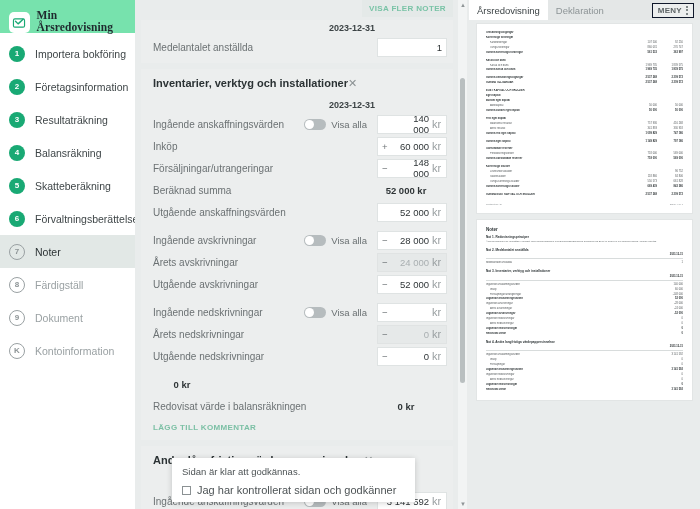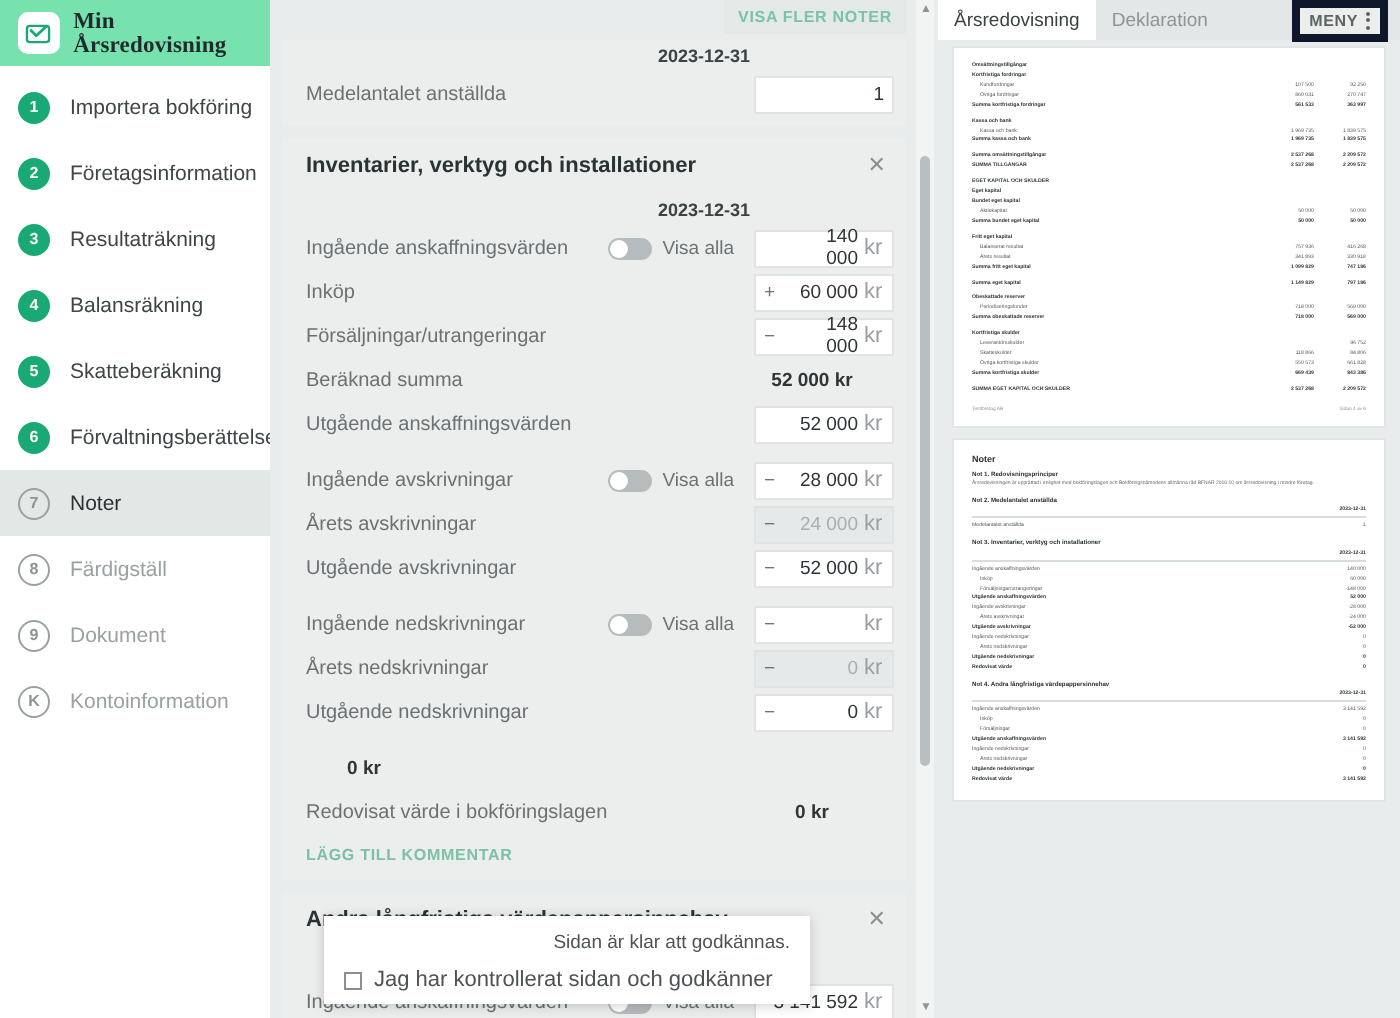--- a/index.html
+++ b/index.html
@@ -8,21 +8,21 @@
     font-family: "Liberation Sans", sans-serif;
     font-size: 11px;
     color: #555b5e;
     background: #e9ecec;
   }
   .app { position:relative; width:700px; height:509px; display:flex; }
 
   
   .sidebar { width:135px; height:509px; background:#ffffff; flex:0 0 135px; position:relative; }
   .brand {
-    height:33px; background:#77e2ad; display:flex; align-items:center; padding-left:9px; gap:7px;
+    height:33px; background:#77e2ad; display:flex; align-items:flex-end; padding-left:9px; gap:7px;
   }
   .brand-logo {
     width:21px; height:21px; background:#ffffff; border-radius:5px;
     display:flex; align-items:center; justify-content:center;
   }
   .brand-title { font-size:11.5px; font-weight:bold; color:#1f2a2e; letter-spacing:.1px; font-family:"Liberation Serif", serif; }
   .nav { padding-top:4px; }
   .nav-item {
     display:flex; align-items:center; gap:10px; height:33px; padding-left:9px;
     cursor:pointer;
@@ -65,21 +65,21 @@
     width:70px; height:19px; background:#ffffff; border:1px solid #dfe3e3;
     display:flex; align-items:center; justify-content:flex-end; gap:3px; padding:0 4px;
     font-size:9.5px; color:#2f3537; flex:0 0 70px; cursor:text;
   }
   .val-field.disabled { background:#e6e9e9; border-color:#e0e3e3; color:#a9afb1; }
   .sign { width:10px; text-align:left; font-size:9.5px; color:#6e7476; flex:0 0 10px; }
   .num { flex:1; text-align:right; font-size:9.5px; }
   .unit { font-size:11px; color:#9aa0a2; width:10px; flex:0 0 10px; }
   .plain-total { width:70px; flex:0 0 70px; text-align:center; font-size:9.5px; font-weight:bold; color:#2f3537; padding-right:12px; }
   .section-head {
-    display:flex; align-items:center; justify-content:space-between;
+    display:flex; align-items:center; justify-content:flex-start;
     padding:8px 10px 8px 12px; background:#eceeee;
   }
   .section-title { font-size:11px; font-weight:bold; color:#2b3234; }
   .icon-x { font-size:11px; color:#8b9193; cursor:pointer; line-height:1; }
   .comment-link { font-size:8px; font-weight:bold; letter-spacing:.35px; color:#7cc0a5; padding:6px 0 8px 12px; cursor:pointer; }
   .spacer6 { height:6px; }
 
   
   .scrollbar { position:absolute; right:2px; top:0; width:9px; height:509px; background:#f2f4f4; }
   .scroll-thumb { position:absolute; left:2px; top:78px; width:5px; height:305px; background:#b9bfc0; border-radius:3px; }
@@ -87,21 +87,21 @@
 
   
   .right { flex:1; height:418px; background:#e9ecec; position:relative; }
   .tabbar { display:flex; align-items:stretch; height:20px; background:#e4e7e7; }
   .tab {
     padding:0 8px; display:flex; align-items:center; font-size:9.5px; color:#8d9496; cursor:pointer;
   }
   .tab.active { background:#ffffff; color:#3c4345; }
   .tab-right { margin-left:auto; display:flex; align-items:center; padding-right:6px; }
   .menu-btn {
-    display:flex; align-items:center; gap:4px; background:#eceeee; border:4px solid #0f172a;
+    display:flex; align-items:center; gap:4px; background:#eceeee; border:1px solid #0f172a;
     padding:2px 5px; font-size:8px; font-weight:bold; letter-spacing:.3px; color:#5d6466; cursor:pointer;
   }
   .dots { display:flex; flex-direction:column; gap:1.5px; }
   .dots span { width:2px; height:2px; background:#5d6466; border-radius:50%; display:block; }
   .doc-scroll { position:absolute; top:20px; left:0; right:0; bottom:0; overflow:hidden; padding:4px 8px 0 8px; }
   .doc-page { background:#ffffff; padding:7px 9px; margin-bottom:7px; box-shadow:0 0 0 1px #e2e5e5; }
   .doc-line { display:flex; align-items:baseline; font-size:2.6px; line-height:1.9; color:#54595b; }
   .doc-line .t { flex:1; white-space:nowrap; overflow:hidden; }
   .doc-line .c1, .doc-line .c2 { width:26px; text-align:right; flex:0 0 26px; }
   .doc-line.b .t, .doc-line.b .c1, .doc-line.b .c2 { font-weight:bold; color:#2f3537; }
@@ -109,24 +109,23 @@
   .doc-gap { height:3px; }
   .doc-hr { border-top:.4px solid #d8dcdc; margin:2px 0; }
   .doc-h1 { font-size:4.5px; font-weight:bold; color:#2b3234; margin-bottom:3px; }
   .doc-h2 { font-size:3.1px; font-weight:bold; color:#2b3234; margin:3px 0 1.5px 0; }
   .doc-p { font-size:2.5px; color:#63696b; line-height:1.8; }
   .doc-foot { display:flex; justify-content:space-between; font-size:2.4px; color:#8c9294; margin-top:5px; }
   .doc-right-date { text-align:right; font-size:2.6px; font-weight:bold; color:#2f3537; }
 
   
   .modal {
-    position:absolute; left:162px; top:458px; width:243px; height:44px;
+    position:absolute; left:172px; top:458px; width:243px; height:44px;
     background:#ffffff; box-shadow:0 1px 6px rgba(0,0,0,.18); padding:8px 10px;
     z-index:50;
-    text-align:right;
   }
   .modal-text { font-size:9.5px; color:#4d5355; margin-bottom:7px; }
   .modal-check { display:flex; align-items:center; gap:6px; cursor:pointer; }
   .checkbox { width:9px; height:9px; border:1px solid #8b9193; background:#fff; flex:0 0 9px; }
   .modal-check-label { font-size:11px; color:#4d5355; }
 </style>
 </head>
 <body>
 
 <div class="app">
@@ -312,21 +311,21 @@
             <span class="unit">kr</span>
           </span>
         </div>
 
         <div class="spacer6"></div>
 
         <div class="row">
           <span class="plain-total">0 kr</span>
         </div>
         <div class="row">
-          <span class="row-label">Redovisat värde i bokföringslagen</span>
+          <span class="row-label">Redovisat värde i balansräkningen</span>
           <span class="plain-total">0 kr</span>
         </div>
 
         <div class="comment-link">LÄGG TILL KOMMENTAR</div>
       </div>
 
       <div class="block">
         <div class="section-head">
           <span class="section-title">Andra långfristiga värdepappersinnehav</span>
           <span class="icon-x">✕</span>

